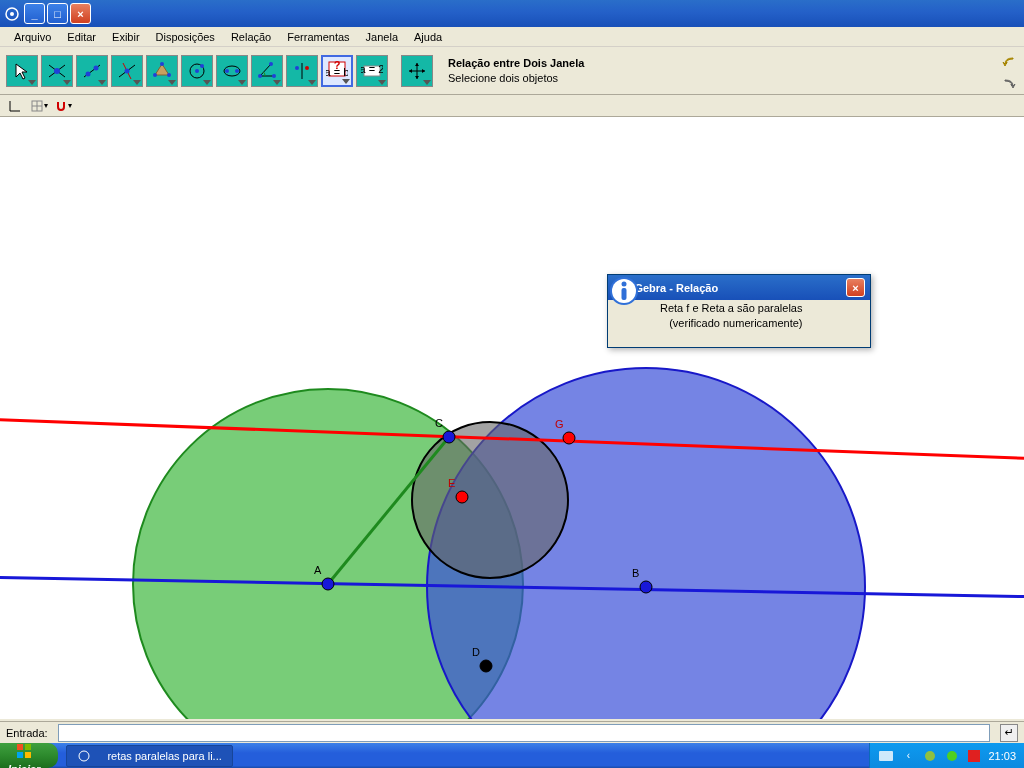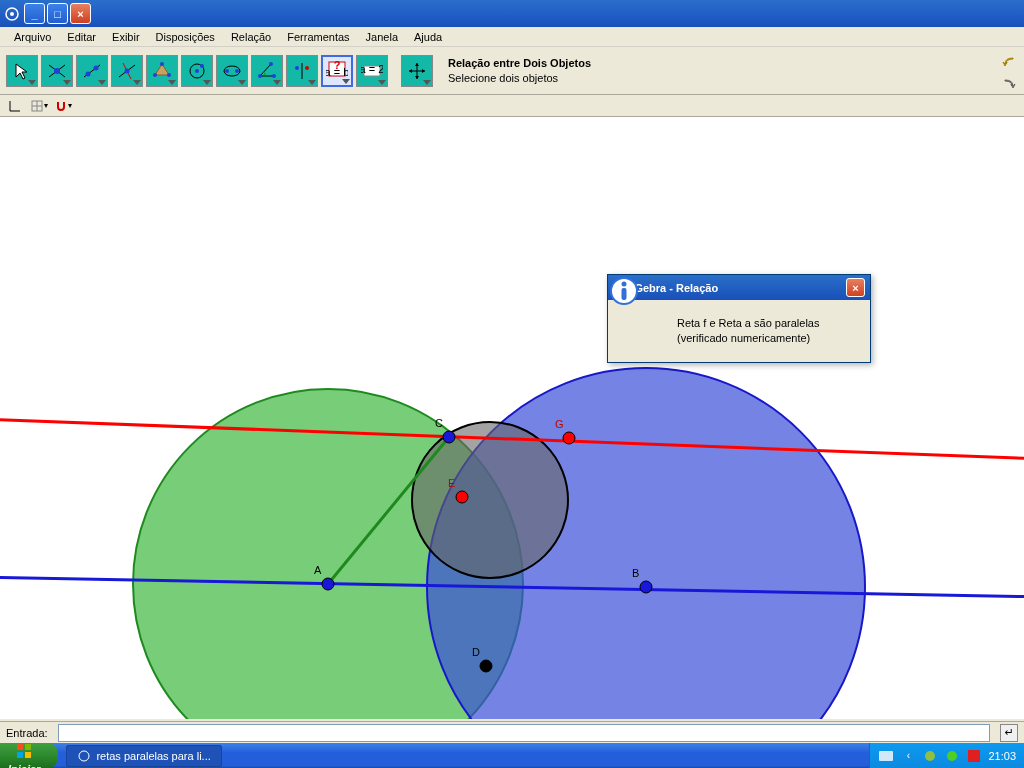--- a/index.html
+++ b/index.html
@@ -33,36 +33,36 @@
 
 
 .canvas { position:relative; width:1024px; height:602px; background:#fff; overflow:hidden; }
 .canvas svg { position:absolute; top:0; left:0; }
 
 
 .dialog { position:absolute; left:607px; top:157px; width:264px; background:#ece9d8; border:1px solid #003c74; box-shadow:2px 2px 6px rgba(0,0,0,.3); }
 .dialog .dtitle { height:25px; background:linear-gradient(to bottom,#2a6ec9,#1850b8); color:#fff; font-weight:bold; display:flex; align-items:center; padding:0 5px; font-size:12px; }
 .dialog .dtitle .spacer { flex:1; }
 .dialog .dclose { width:19px; height:19px; background:linear-gradient(to bottom,#e88060,#d04020); border:1px solid #fff; border-radius:3px; display:flex; align-items:center; justify-content:center; color:#fff; font-weight:bold; }
-.dialog .dbody { padding:16px 10px 14px 10px; display:flex; gap:27px; }
+.dialog .dbody { padding:1px 10px 14px 10px; display:flex; gap:10px;text-align:right; }
 .dialog .dicon { width:32px; height:32px; flex-shrink:0; }
 .dialog .dtext { line-height:1.4; }
 .dialog .dbtnrow { text-align:center; padding-bottom:12px; }
 .dialog .okbtn { width:75px; height:21px; border:1px dotted #000; outline:1px solid #003c74; background:#ece9d8; }
 
 
 .inputbar { position:absolute; left:0; bottom:25px; width:1024px; height:22px; background:#ece9d8; border-top:1px solid #aca899; display:flex; align-items:center; padding:0 6px; gap:10px; }
 .inputbar .field { flex:1; height:18px; border:1px solid #7f9db9; background:#fff; }
 .inputbar .enter { width:18px; height:18px; border:1px solid #888; background:#f0f0f0; display:flex; align-items:center; justify-content:center; }
 
 
 .taskbar { position:absolute; left:0; bottom:0; width:1024px; height:25px; background:linear-gradient(to bottom,#3c81e8 0%,#245edb 40%,#245edb 90%,#1a4aa8 100%); display:flex; align-items:center; }
 .startbtn { height:25px; padding:0 18px 0 8px; background:linear-gradient(to bottom,#3fa03f 0%,#2d8a2d 50%,#1c6e1c 100%); color:#fff; font-weight:bold; font-style:italic; font-size:15px; display:flex; align-items:center; gap:4px; border-radius:0 10px 10px 0;flex-direction:column; }
 .startlogo { width:16px; height:16px; display:inline-block; }
-.taskitem { height:22px; margin-left:8px; padding:0 10px; background:#1e52b7; border:1px solid #174599; border-radius:2px; color:#fff; display:flex; align-items:center; gap:5px; font-size:11px; }
+.taskitem { height:22px; margin-left:8px; padding:0 10px; background:#1e52b7; border:1px solid #174599; border-radius:2px; color:#fff; display:flex; align-items:center; gap:16px; font-size:11px; }
 .tray { margin-left:auto; height:25px; background:linear-gradient(to bottom,#0d9aef,#0c8ae0); display:flex; align-items:center; padding:0 8px; gap:6px; color:#fff; font-size:11px; border-left:1px solid #0a6bb8; }
 .trayicon { width:16px; height:16px; display:flex; align-items:center; justify-content:center; }
 </style>
 </head>
 <body>
 
 <div class="titlebar">
   <span class="appicon">
     <svg width="16" height="16">
         <circle cx="8" cy="8" r="6" fill="none" stroke="#fff" stroke-width="1.5"></circle>
@@ -179,21 +179,21 @@
     </div>
   <div class="toolbtn" style="margin-left:10px">
       <svg width="20" height="20">
         <line x1="10" y1="2" x2="10" y2="18" stroke="#000"></line>
         <line x1="2" y1="10" x2="18" y2="10" stroke="#000"></line>
         <path d="M10 2 L8 5 L12 5 Z M10 18 L8 15 L12 15 Z M2 10 L5 8 L5 12 Z M18 10 L15 8 L15 12 Z" fill="#000"></path>
       </svg>
       <span class="drop"></span>
     </div>
   <div class="tooldesc">
-    <div style="font-weight:bold">Relação entre Dois Objetos</div>
+    <div style="font-weight:bold">Relação entre Dois Janela</div>
     <div>Selecione dois objetos</div>
   </div>
   <div class="toolright">
     <span class="smallicon">
         <svg width="16" height="16">
           <path d="M12 4 Q4 4 4 10 L2 8 L4 12 L6 8 L5 10 Q5 5 12 5 Z" fill="#e0b000" stroke="#a08000"></path>
         </svg>
       </span>
     <span class="smallicon">
         <svg width="16" height="16">

